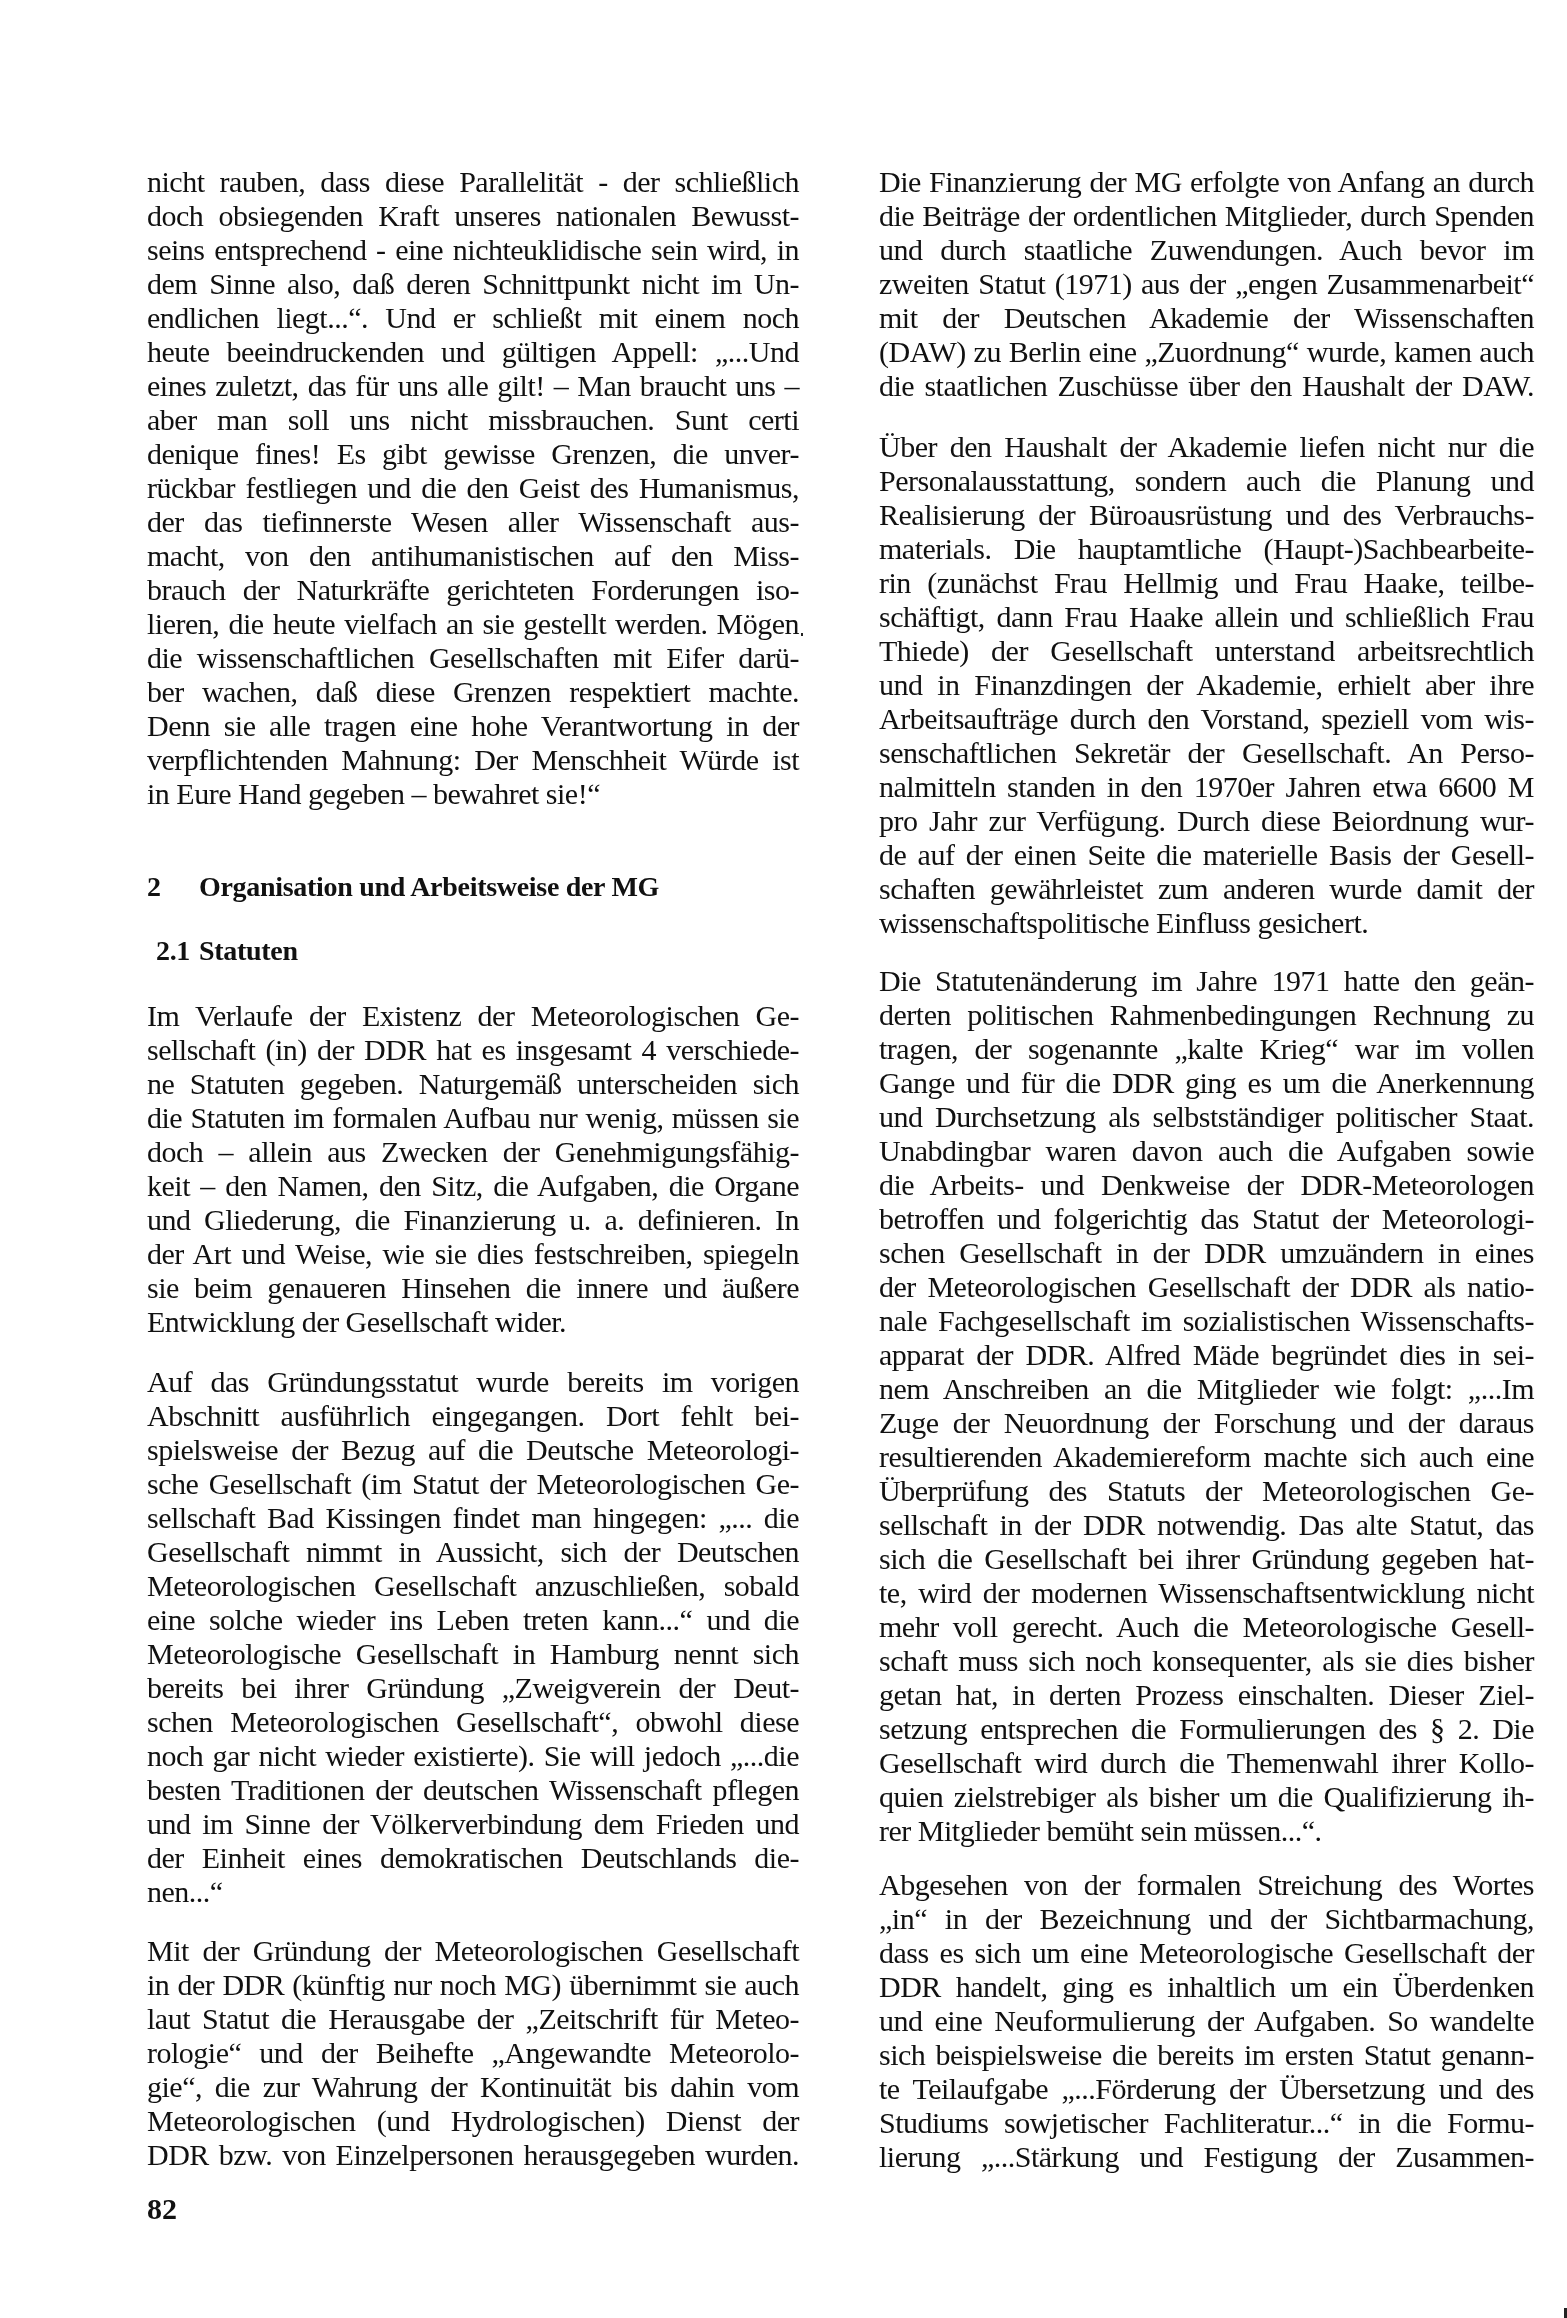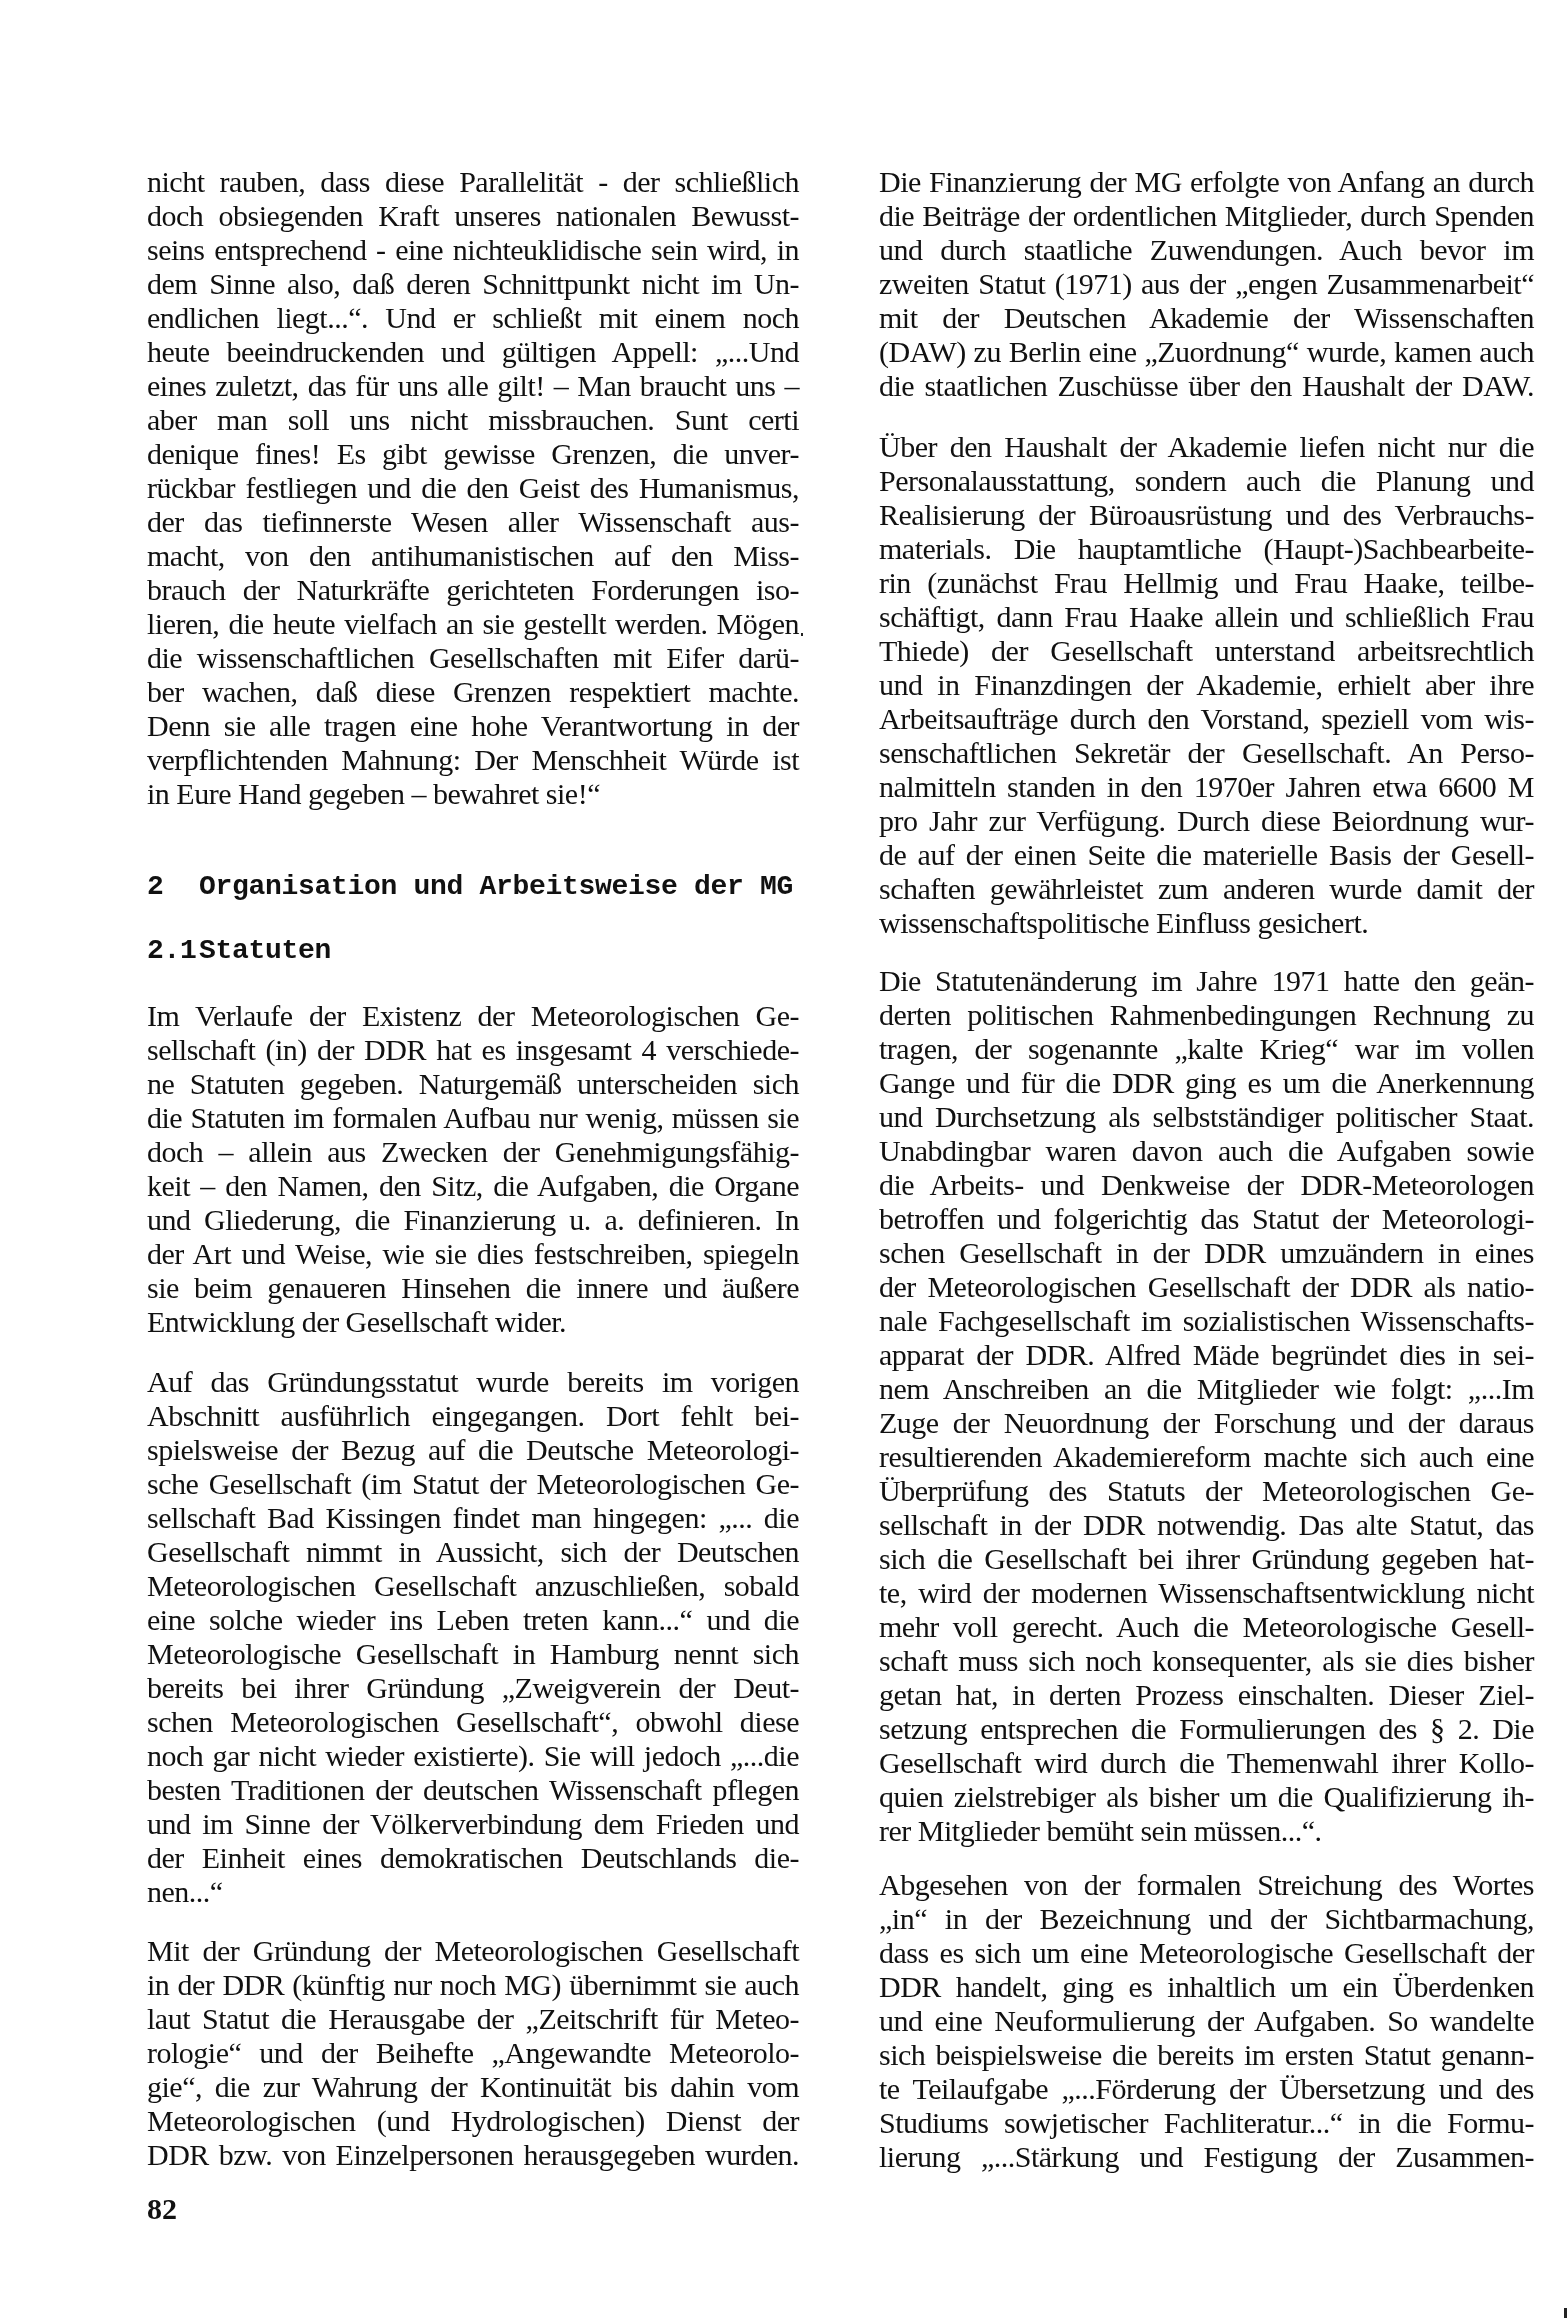--- a/index.html
+++ b/index.html
@@ -18,27 +18,27 @@
     color: #111111;
     white-space: nowrap;
     text-align: justify;
     text-align-last: justify;
     letter-spacing: -0.5px;
     word-spacing: 0px;
   }
   .line.last { text-align-last: left; }
   .heading {
     position: absolute; left: 0; margin: 0;
-    font-family: Liberation Mono, monospace;
+    font-family: Liberation Serif, serif;
     font-weight: bold; font-size: 28px; color: #111111;
     line-height: 34px; white-space: nowrap; letter-spacing: -0.3px;
   }
   .heading .num { display: inline-block; }
   .h2 .num { width: 52px; }
-  .h3 .num { width: 52px; }
+  .h3 .num { width: 52px; text-align: center; }
   .page-number {
     position: absolute; left: 147px; top: 2192px;
     font-family: "Liberation Serif", "DejaVu Serif", serif;
     font-size: 30px; line-height: 34px; color: #111111; font-weight: bold;
   }
   .speck { position: absolute; background: #222; }
   b.bold { font-weight: normal; }
 </style>
 </head>
 <body>

